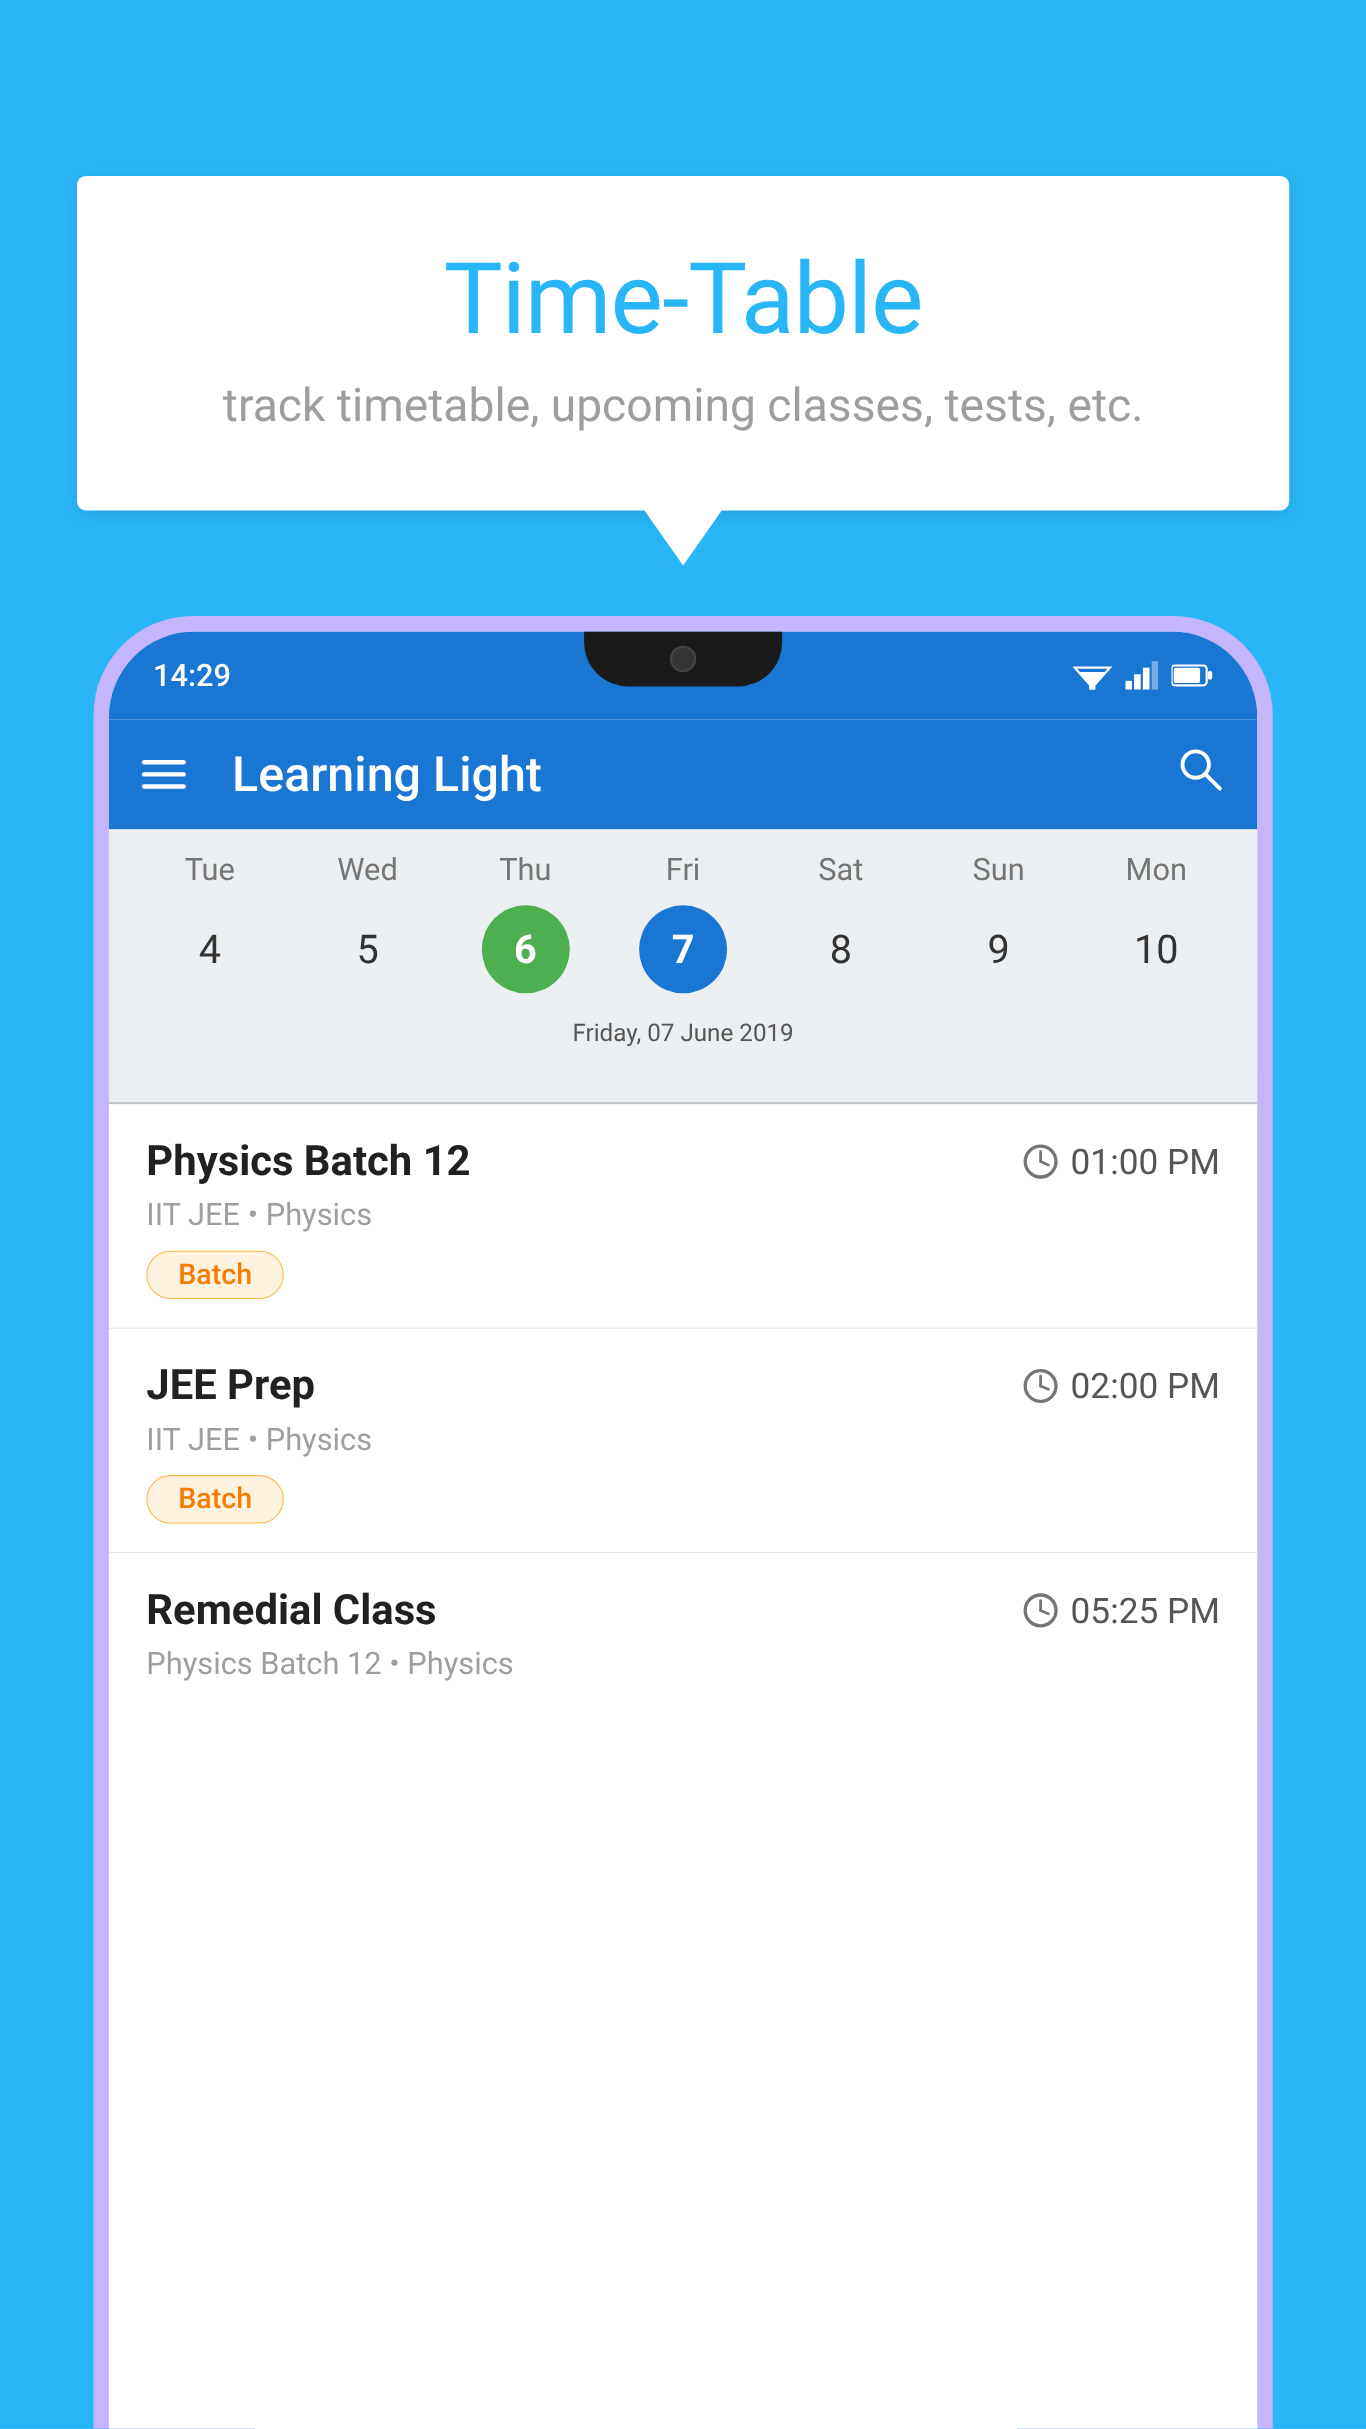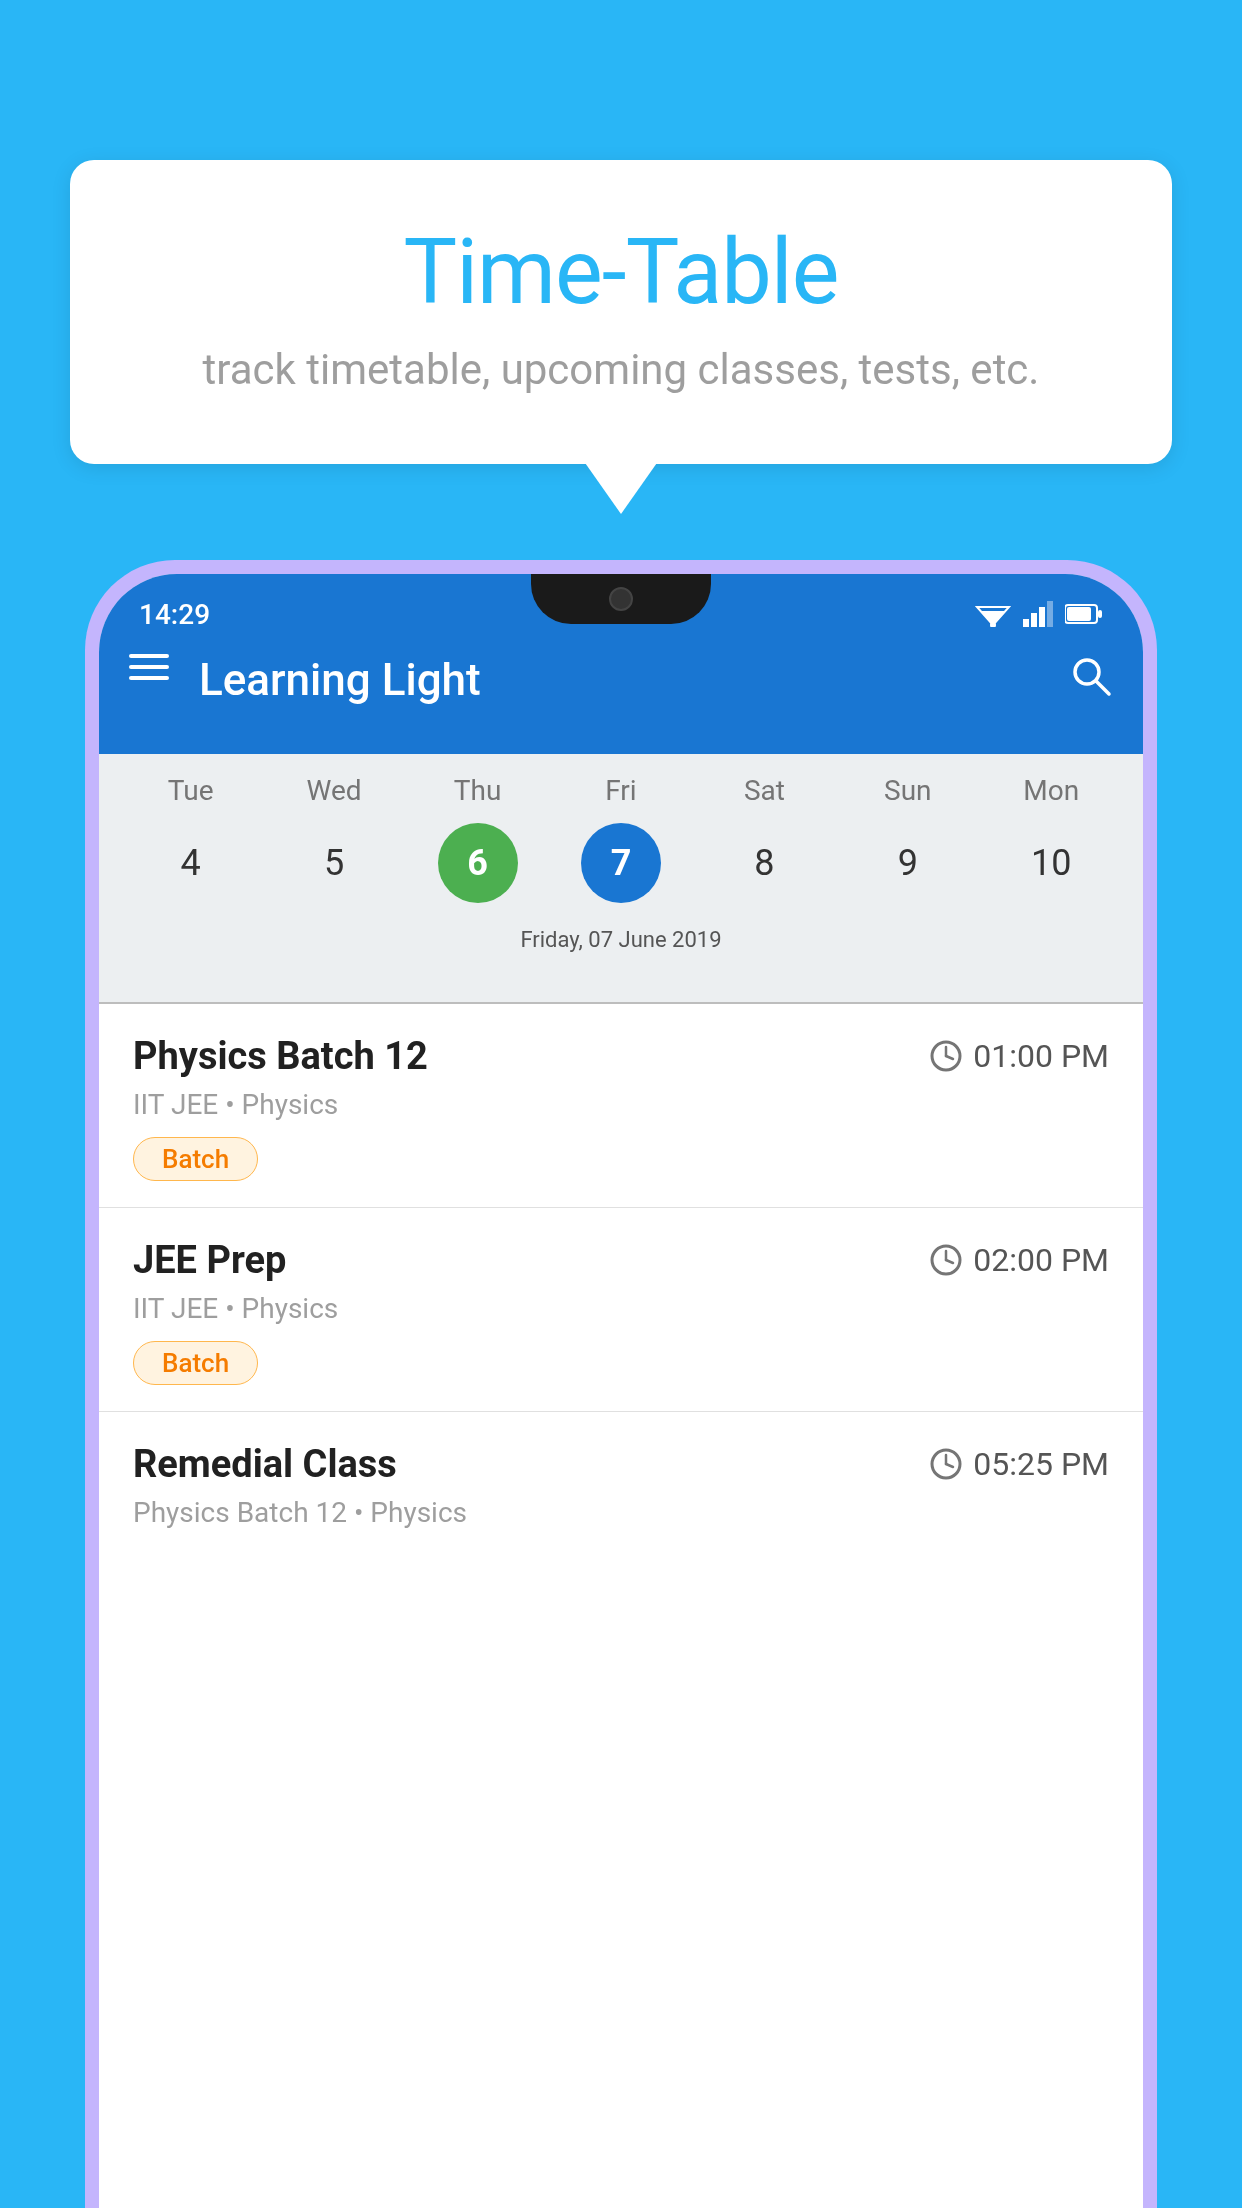--- a/index.html
+++ b/index.html
@@ -17,21 +17,21 @@
     
     .bubble-container {
       position: absolute;
       top: 160px;
       left: 70px;
       right: 70px;
     }
 
     .speech-bubble {
       background: white;
-      border-radius: 24px;
+      border-radius: 8px;
       padding: 60px 80px 70px;
       text-align: center;
       position: relative;
       box-shadow: 0 4px 20px rgba(0,0,0,0.1);
     }
 
     .speech-bubble::after {
       content: '';
       position: absolute;
       bottom: -50px;
@@ -132,23 +132,23 @@
 
     
     .app-bar {
       position: absolute;
       top: 80px;
       left: 0;
       right: 0;
       height: 100px;
       background: #1976D2;
       display: flex;
-      align-items: flex-start;
+      align-items: center;
       padding: 0 30px;
-      gap: 20px;
+      gap: 32px;
     }
 
     .menu-icon {
       color: white;
       font-size: 36px;
       cursor: pointer;
       display: flex;
       flex-direction: column;
       gap: 7px;
     }

